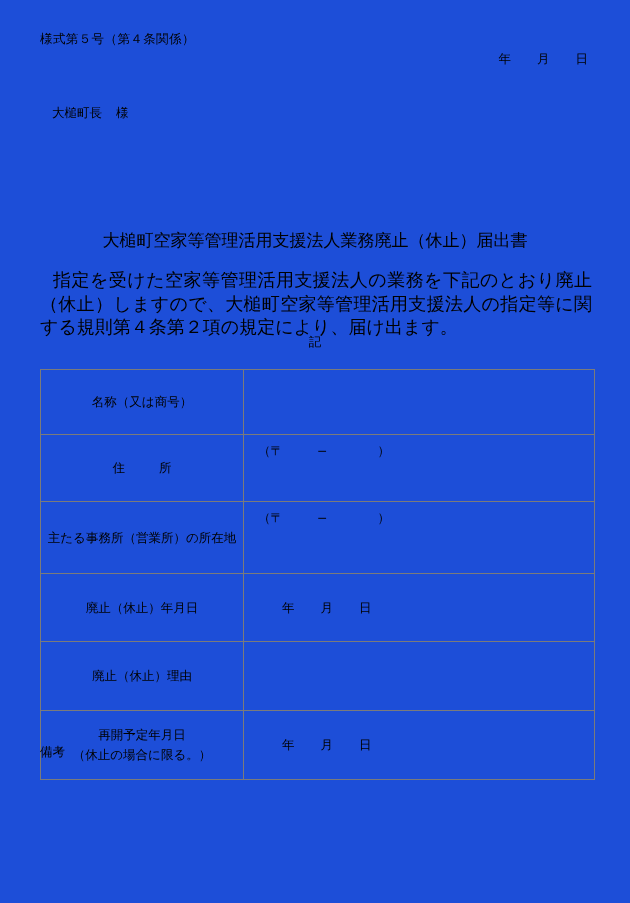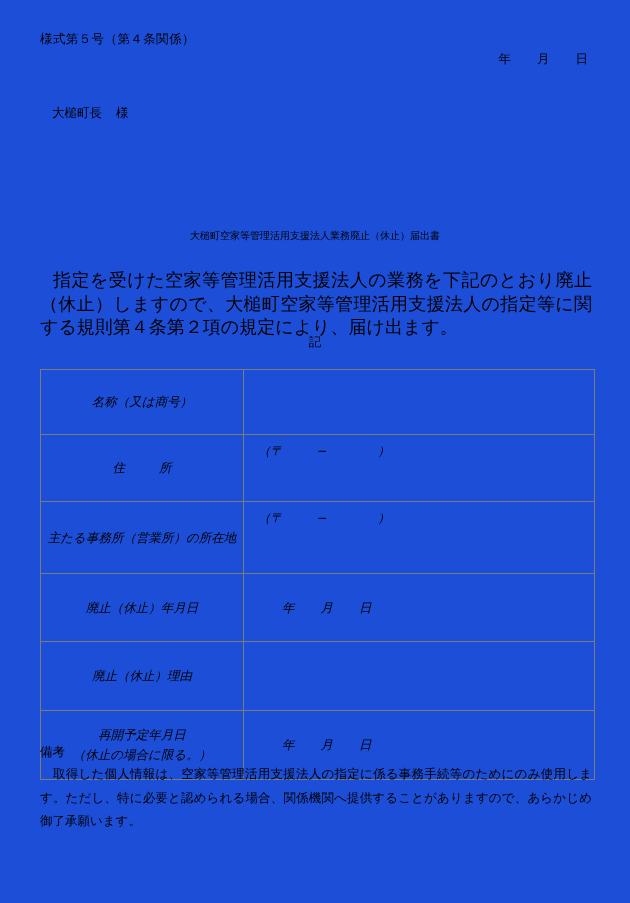--- a/index.html
+++ b/index.html
@@ -70,21 +70,21 @@
   .submitter .indent { padding-left: 14px; }
   .submitter .sp { display: inline-block; width: 14px; }
 
   
   .doc-title {
     position: absolute;
     left: 0;
     top: 229px;
     width: 550px;
     text-align: center;
-    font-size: 10px;
+    font-size: 17px;
     white-space: nowrap;
   }
 
   
   .body-para {
     position: absolute;
     left: 0px;
     top: 268px;
     width: 552px;
     font-size: 18px;
@@ -105,21 +105,20 @@
   }
 
   
   .form-table {
     position: absolute;
     left: 0px;
     top: 369px;
     width: 550px;
     border-collapse: collapse;
     table-layout: fixed;
-    font-style: italic;
   }
   .form-table td {
     border: 1px solid #7b7b7b;
     font-size: 12.5px;
     vertical-align: middle;
     padding: 0;
   }
   .form-table td.label {
     width: 198px;
     text-align: center;
@@ -232,17 +231,16 @@
           </td>
           <td class="value">
             <div class="date-cell"><span class="seg">年</span><span class="seg">月</span><span class="seg">日</span></div>
           </td>
         </tr>
       </tbody>
     </table>
 
     <div class="remarks">
       <div class="remarks-title">備考</div>
-      <div class="remarks-body">取得した個人情報は、空家等管理活用支援法人の指定に係る事務手続等のためにのみ使用します。ただし、特に必要と認められる場合、関係機関へ提供することがありますので、あらかじめ御了承願います。</div>
     </div>
 
   </div>
 </div>
 
 </body></html>

